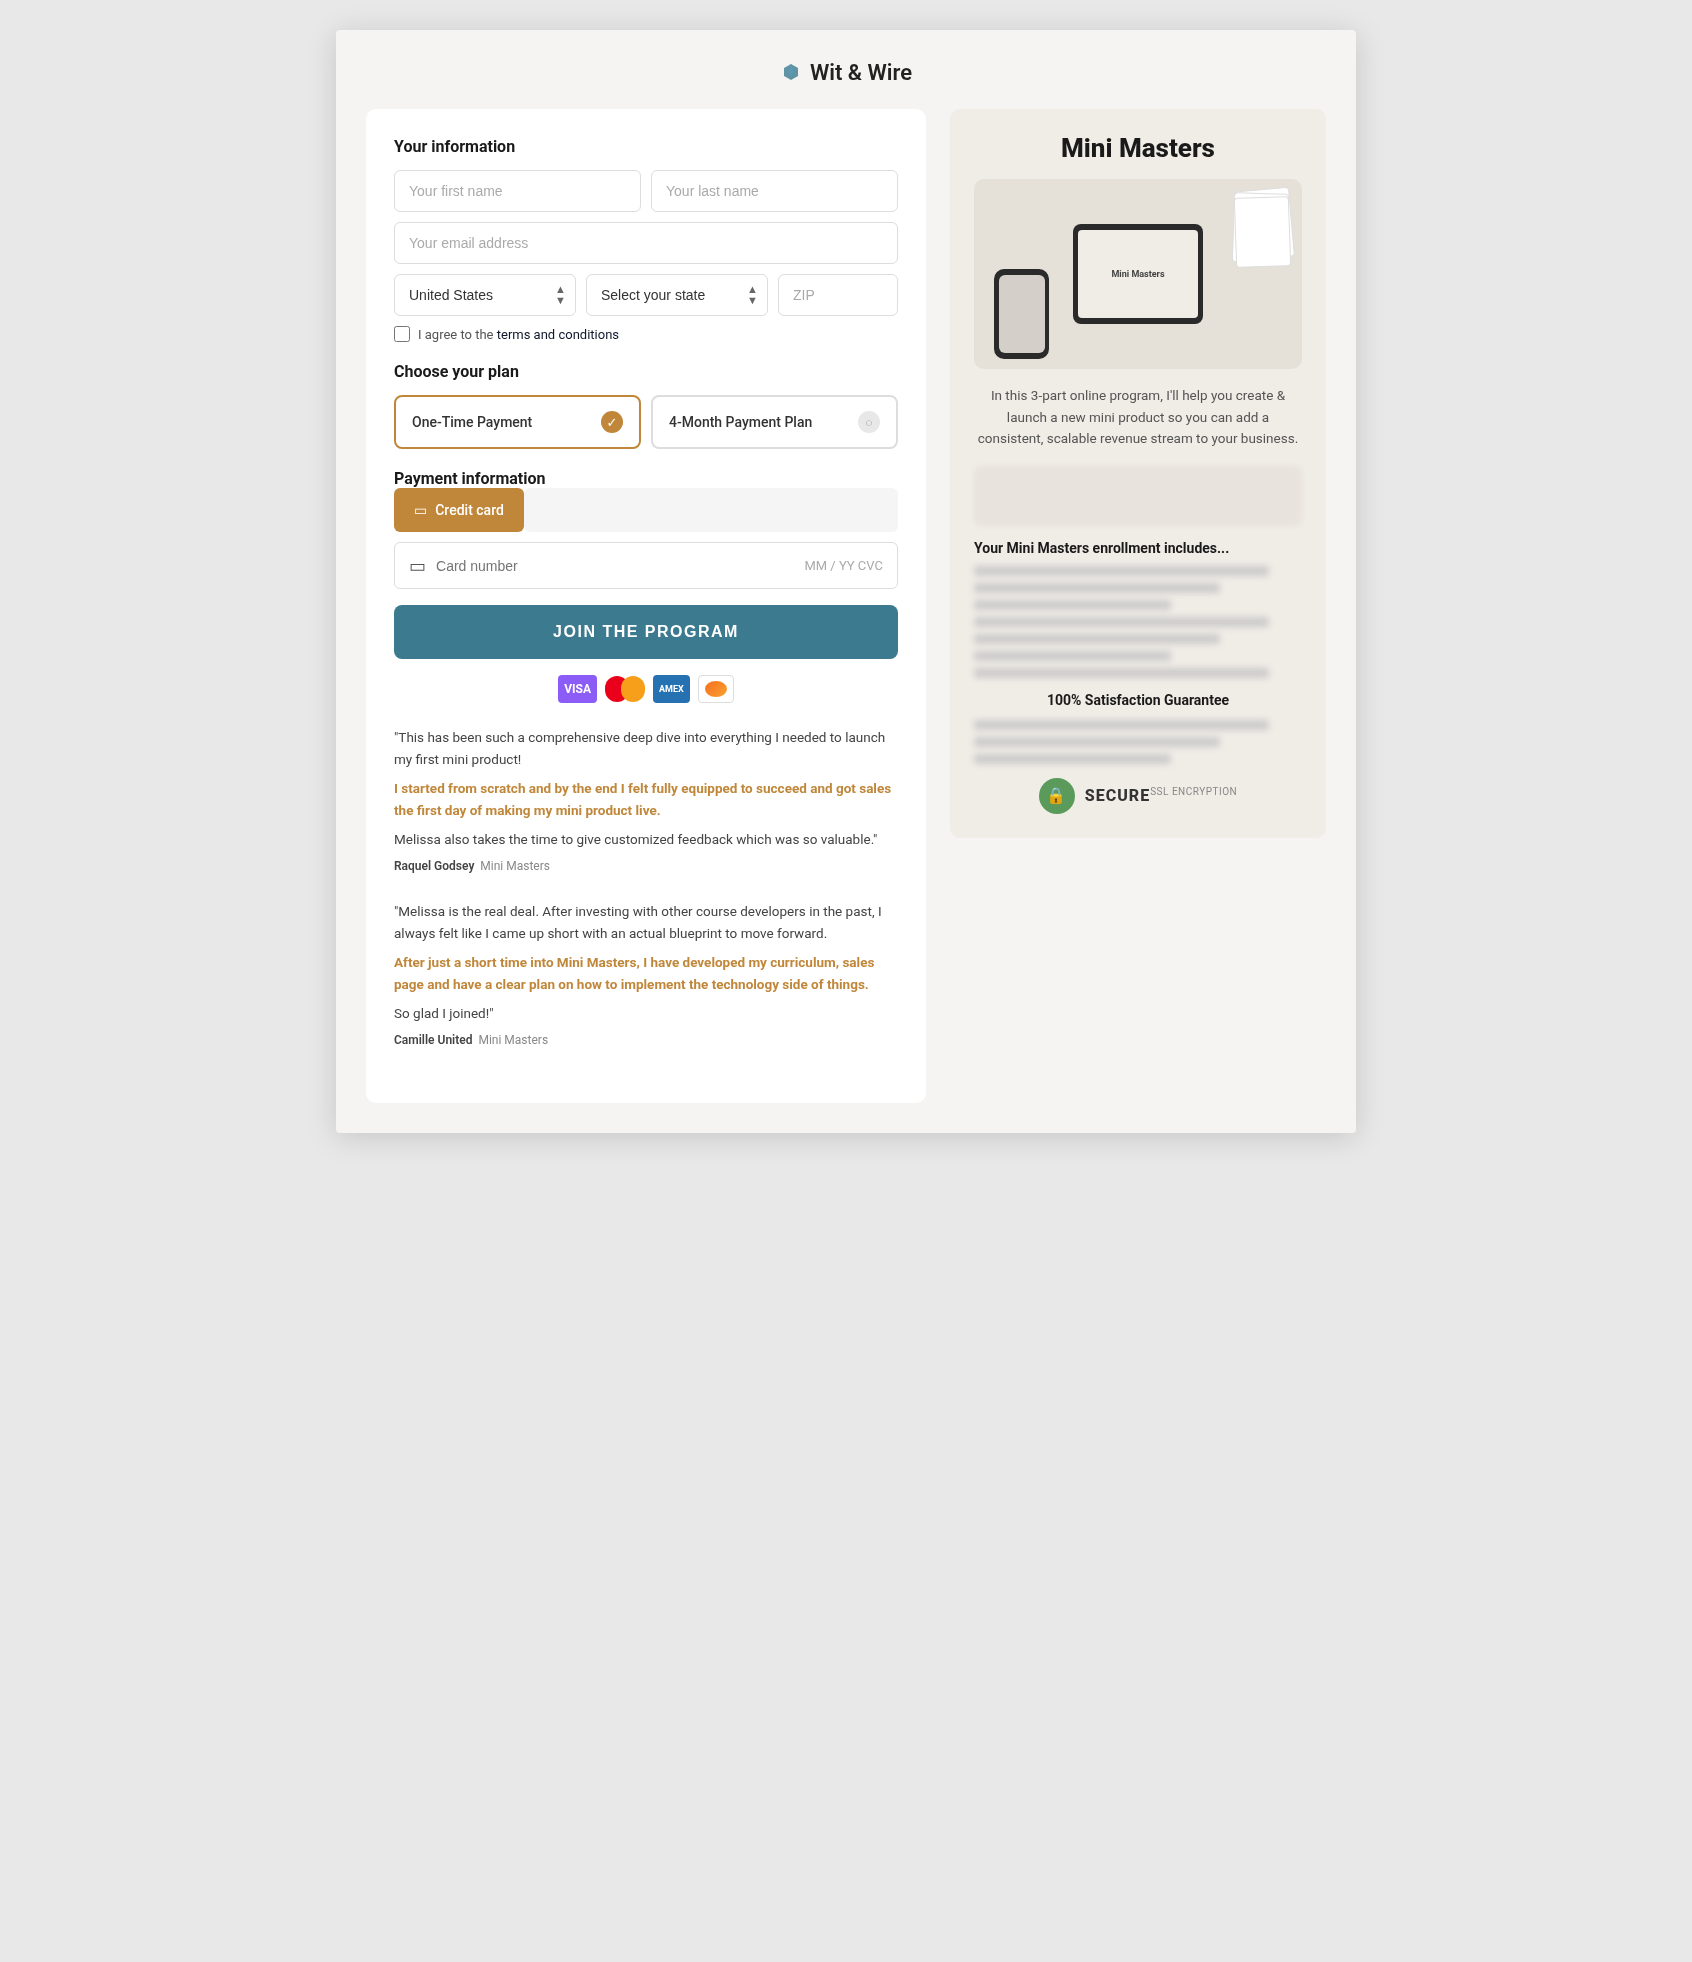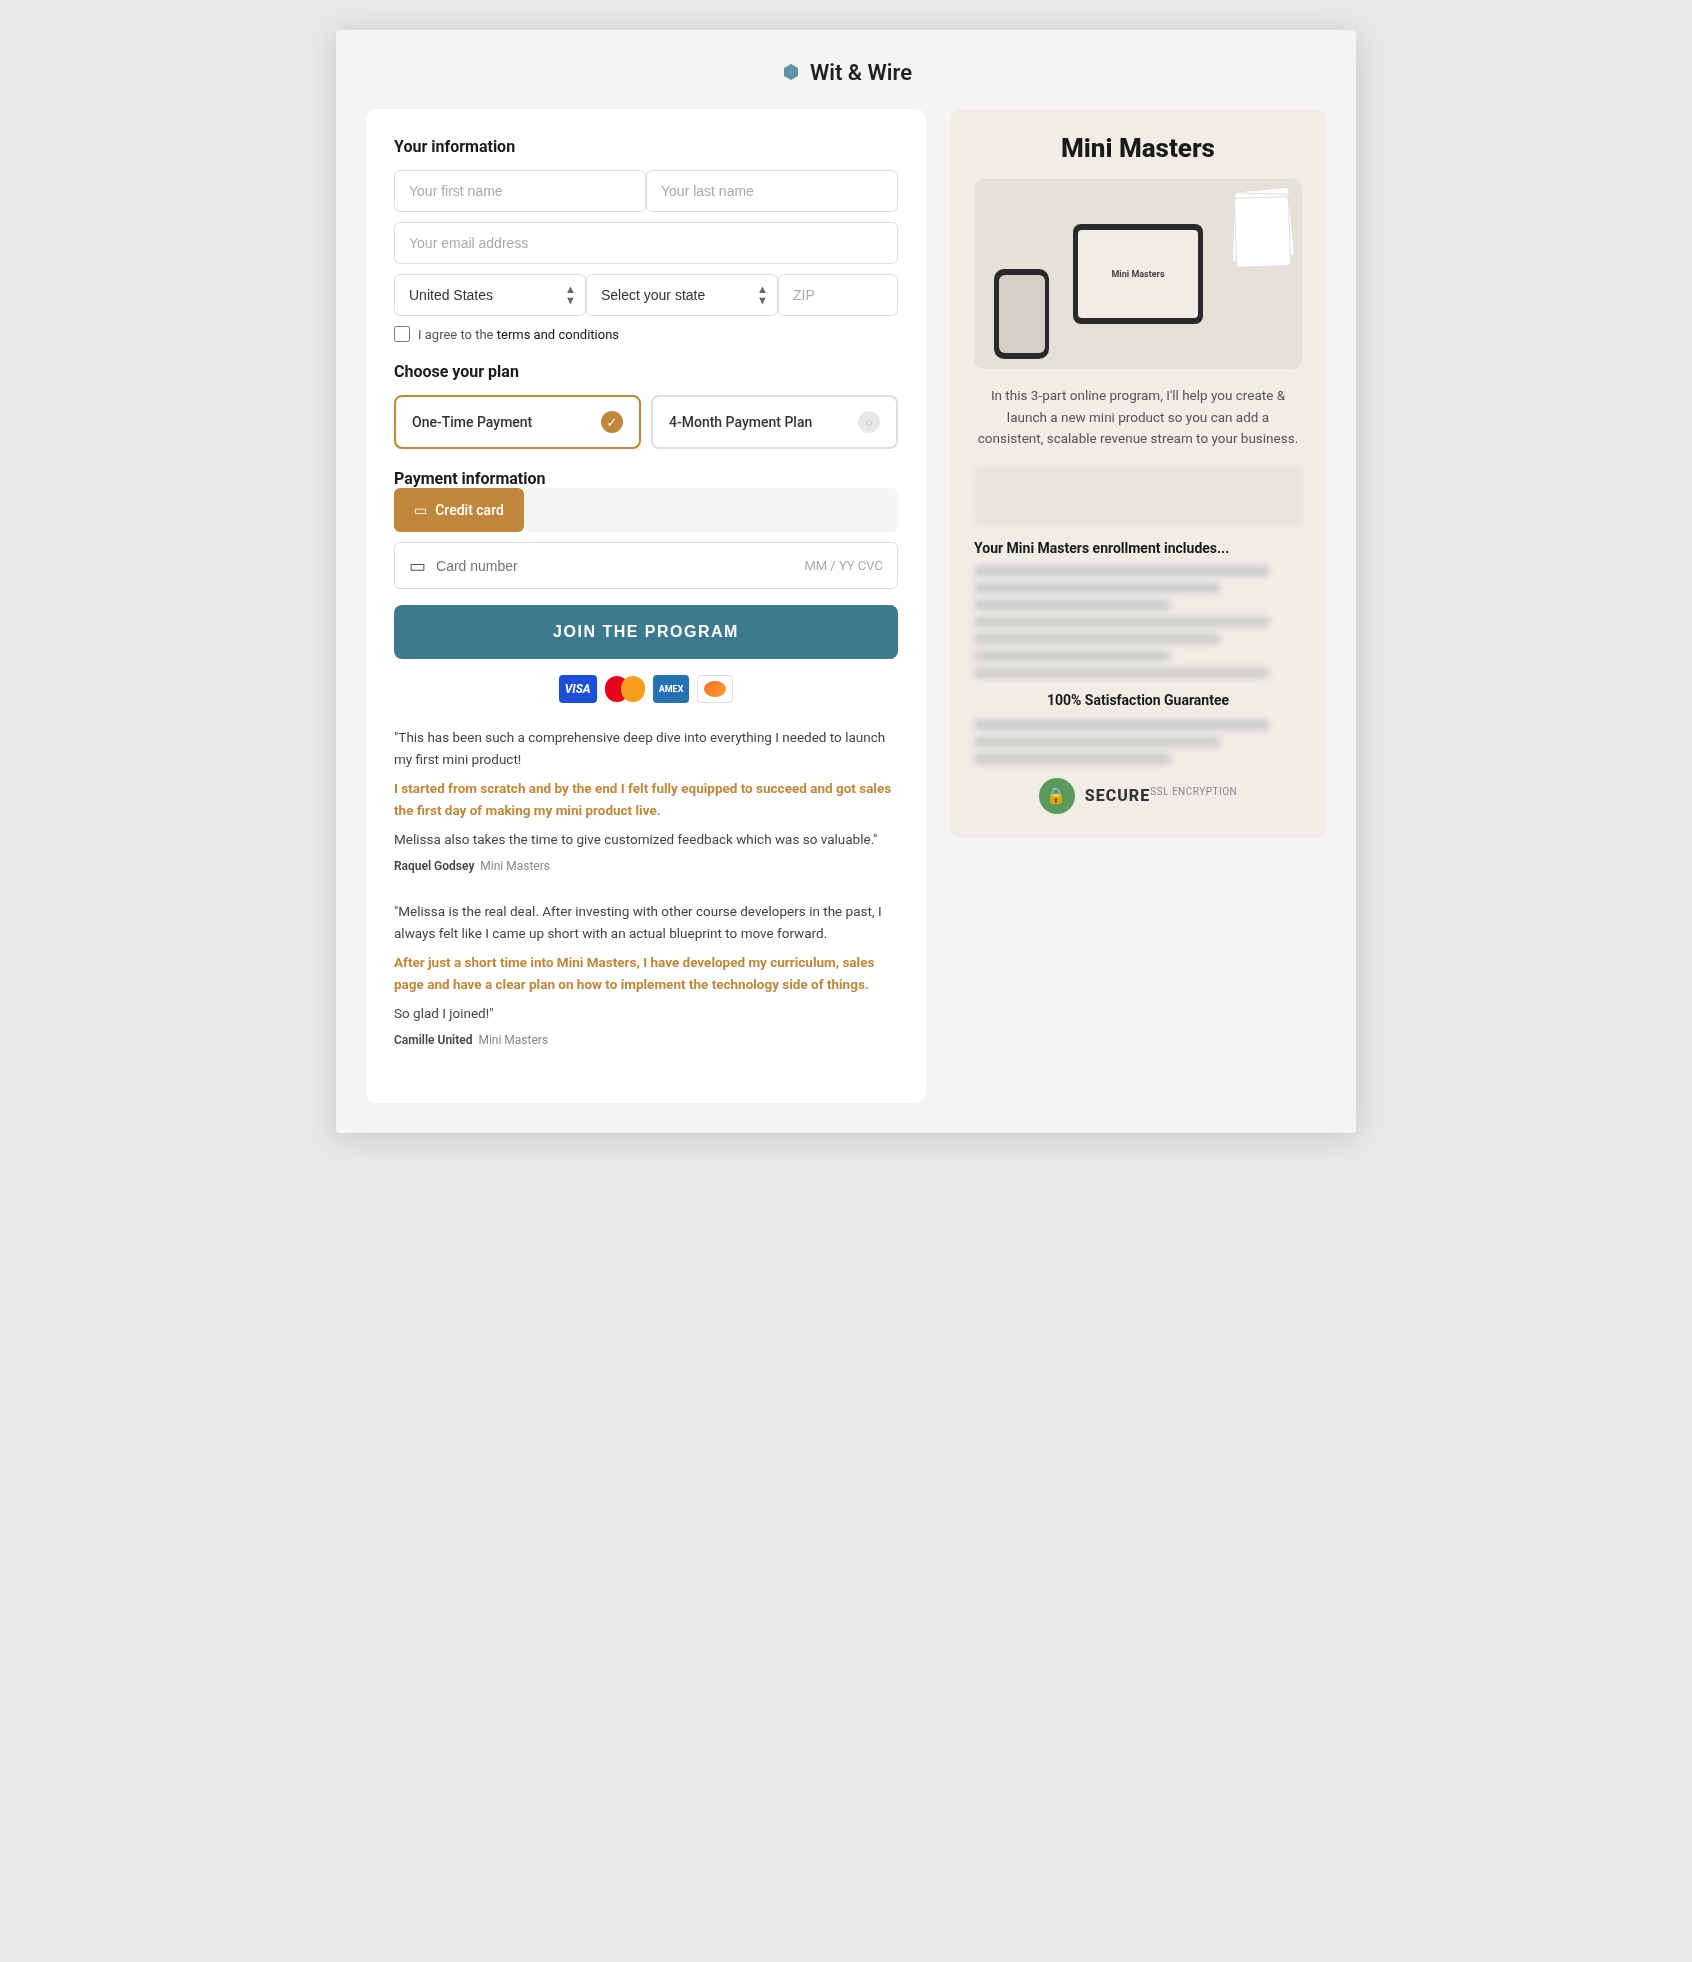--- a/index.html
+++ b/index.html
@@ -57,20 +57,21 @@
       min-width: 0;
     }
     .section-title {
       font-size: 16px;
       font-weight: 700;
       color: #1a1a1a;
       margin-bottom: 14px;
     }
     .form-row {
       display: flex;
+      gap: 10px;
       margin-bottom: 10px;
     }
     .form-input {
       width: 100%;
       padding: 12px 14px;
       border: 1px solid #ddd;
       border-radius: 6px;
       font-size: 14px;
       color: #333;
       outline: none;
@@ -247,21 +248,21 @@
     .card-logo {
       height: 28px;
       border-radius: 4px;
       display: flex;
       align-items: center;
       justify-content: center;
       font-size: 10px;
       font-weight: 700;
       padding: 2px 6px;
     }
-    .visa-logo { background: #1d4ed8; color: #fff; font-size: 12px; font-style: italic; }
+    .visa-logo { background: #8b5cf6; color: #fff; font-size: 12px; }
     .mc-logo { position: relative; width: 40px; height: 26px; }
     .mc-red { position: absolute; left: 0; top: 0; width: 24px; height: 26px; border-radius: 13px; background: #eb001b; }
     .mc-yellow { position: absolute; right: 0; top: 0; width: 24px; height: 26px; border-radius: 13px; background: #f79e1b; }
     .amex-logo { background: #2671b2; color: #fff; font-size: 9px; }
     .discover-logo { background: #fff; border: 1px solid #ddd; }
     .discover-inner { width: 22px; height: 16px; border-radius: 50%; background: linear-gradient(135deg, #f76f20, #f9a12e); }
     .testimonial {
       margin-bottom: 28px;
     }
     .testimonial-text {

